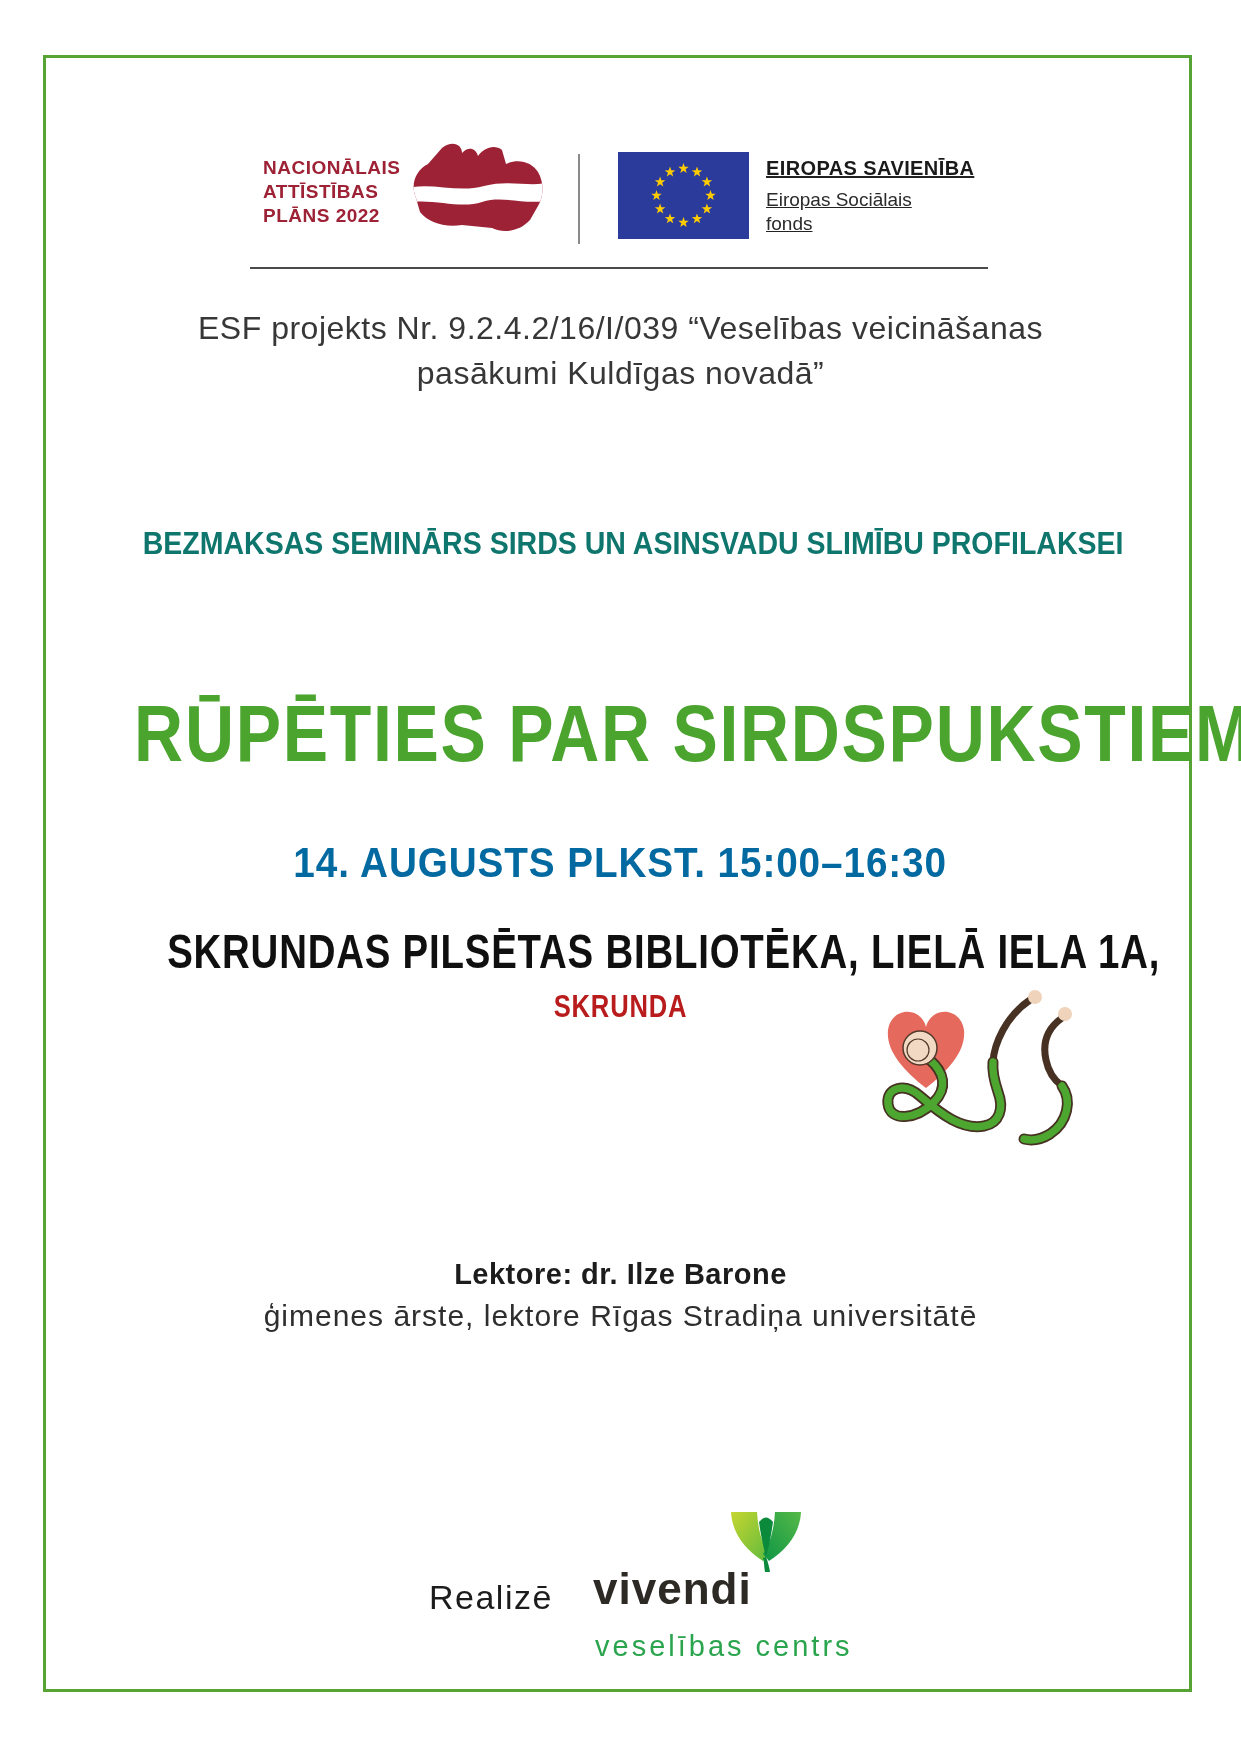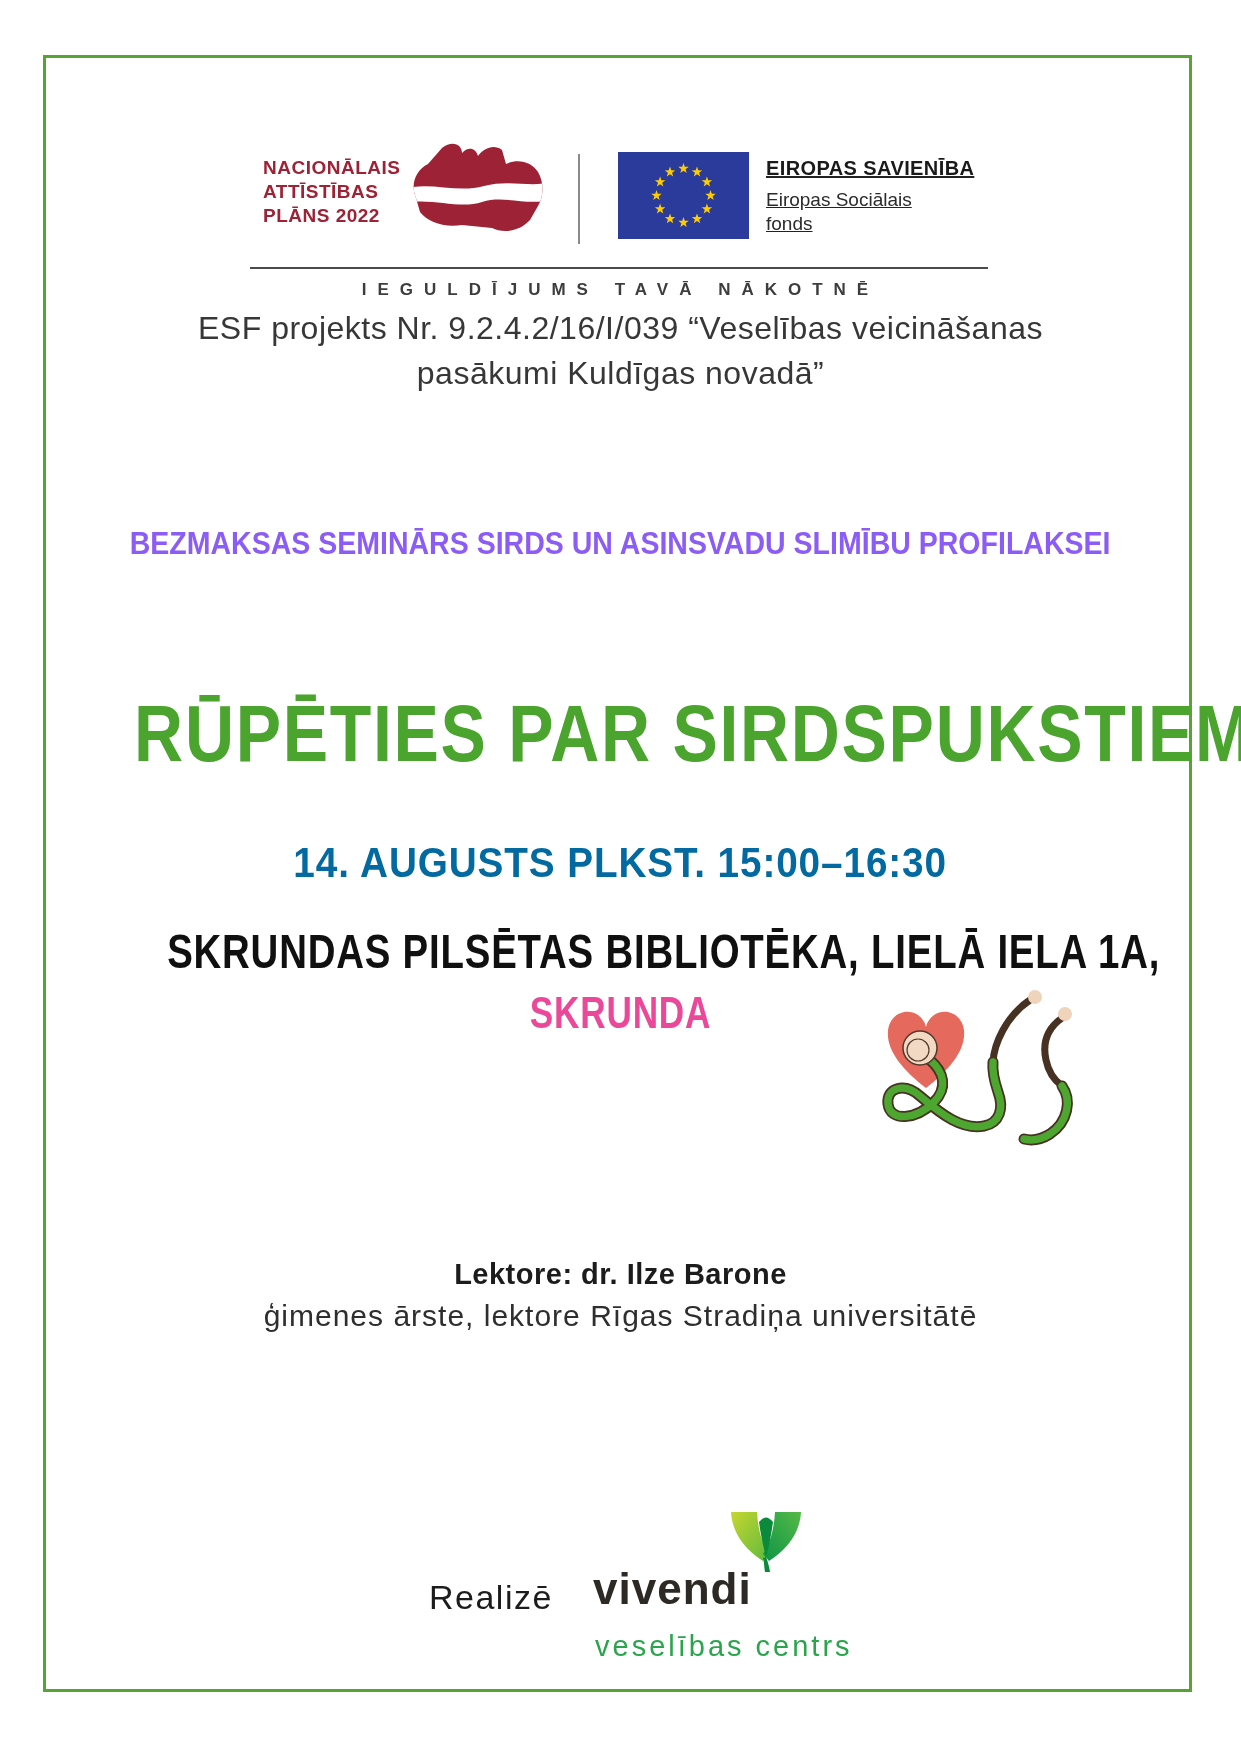--- a/index.html
+++ b/index.html
@@ -26,31 +26,31 @@
   .eu-sub { font-size:19px; color:#2b2b2b; line-height:24px; }
   .eu-sub.first { margin-top:8px; }
 
   .tagline-rule { left:250px; top:267px; width:738px; height:2px; background:#4a4a4a; }
   .tagline { top:280px; font-size:17px; font-weight:bold; letter-spacing:11px; color:#3d3d3d; }
 
   .project-line { font-size:32px; color:#373737; letter-spacing:0.5px; }
   .project-l1 { top:310px; }
   .project-l2 { top:355px; }
 
-  .kicker { top:526px; font-size:31px; font-weight:bold; color:#8b5cf6; }
+  .kicker { top:526px; font-size:31px; font-weight:bold; color:#0f766e;padding-left:13px; }
   .kicker .squeeze { transform:scaleX(0.92); }
 
   .title { top:688px; font-size:79px; font-weight:bold; color:#4AA42E; letter-spacing:2px; }
   .title .squeeze { transform:scaleX(0.86); }
 
   .datetime { top:838px; font-size:43px; font-weight:bold; color:#0369a1; letter-spacing:1px; }
   .datetime .squeeze { transform:scaleX(0.9); }
 
   .loc1 { top:924px; font-size:48px; font-weight:bold; color:#101010; letter-spacing:1px; }
-  .loc2 { top:988px; font-size:44px; font-weight:bold; color:#ec4899; letter-spacing:1px; }
+  .loc2 { top:988px; font-size:32px; font-weight:bold; color:#b91c1c; letter-spacing:1px; }
   .loc1 .squeeze, .loc2 .squeeze { transform:scaleX(0.8); }
 
   .heart-svg { left:860px; top:976px; width:224px; height:182px; }
 
   .lect-name { top:1258px; font-size:29px; font-weight:bold; color:#1c1c1c; letter-spacing:0.5px; }
   .lect-desc { top:1299px; font-size:30px; color:#2e2e2e; letter-spacing:1px; }
 
   .realize { left:429px; top:1578px; font-size:34px; color:#1c1c1c; letter-spacing:1.5px; }
   .viv-word { left:593px; top:1564px; font-size:44px; font-weight:bold; color:#2D2A26; letter-spacing:1px; }
   .viv-mark { left:727px; top:1512px; width:78px; height:60px; }
@@ -104,21 +104,20 @@
     </g>
   </svg>
 
   <div class="abs eu-text">
     <div class="eu-title">EIROPAS SAVIENĪBA</div>
     <div class="eu-sub first">Eiropas Sociālais</div>
     <div class="eu-sub">fonds</div>
   </div>
 
   <div class="abs tagline-rule"></div>
-  <div class="row tagline">IEGULDĪJUMS TAVĀ NĀKOTNĒ</div>
 
   <div class="row project-line project-l1">ESF projekts Nr. 9.2.4.2/16/I/039 “Veselības veicināšanas</div>
   <div class="row project-line project-l2">pasākumi Kuldīgas novadā”</div>
 
   <div class="row kicker">
     <span class="squeeze">BEZMAKSAS SEMINĀRS SIRDS UN ASINSVADU SLIMĪBU PROFILAKSEI</span>
   </div>
 
   <div class="row title">
     <span class="squeeze">RŪPĒTIES PAR SIRDSPUKSTIEM</span>

